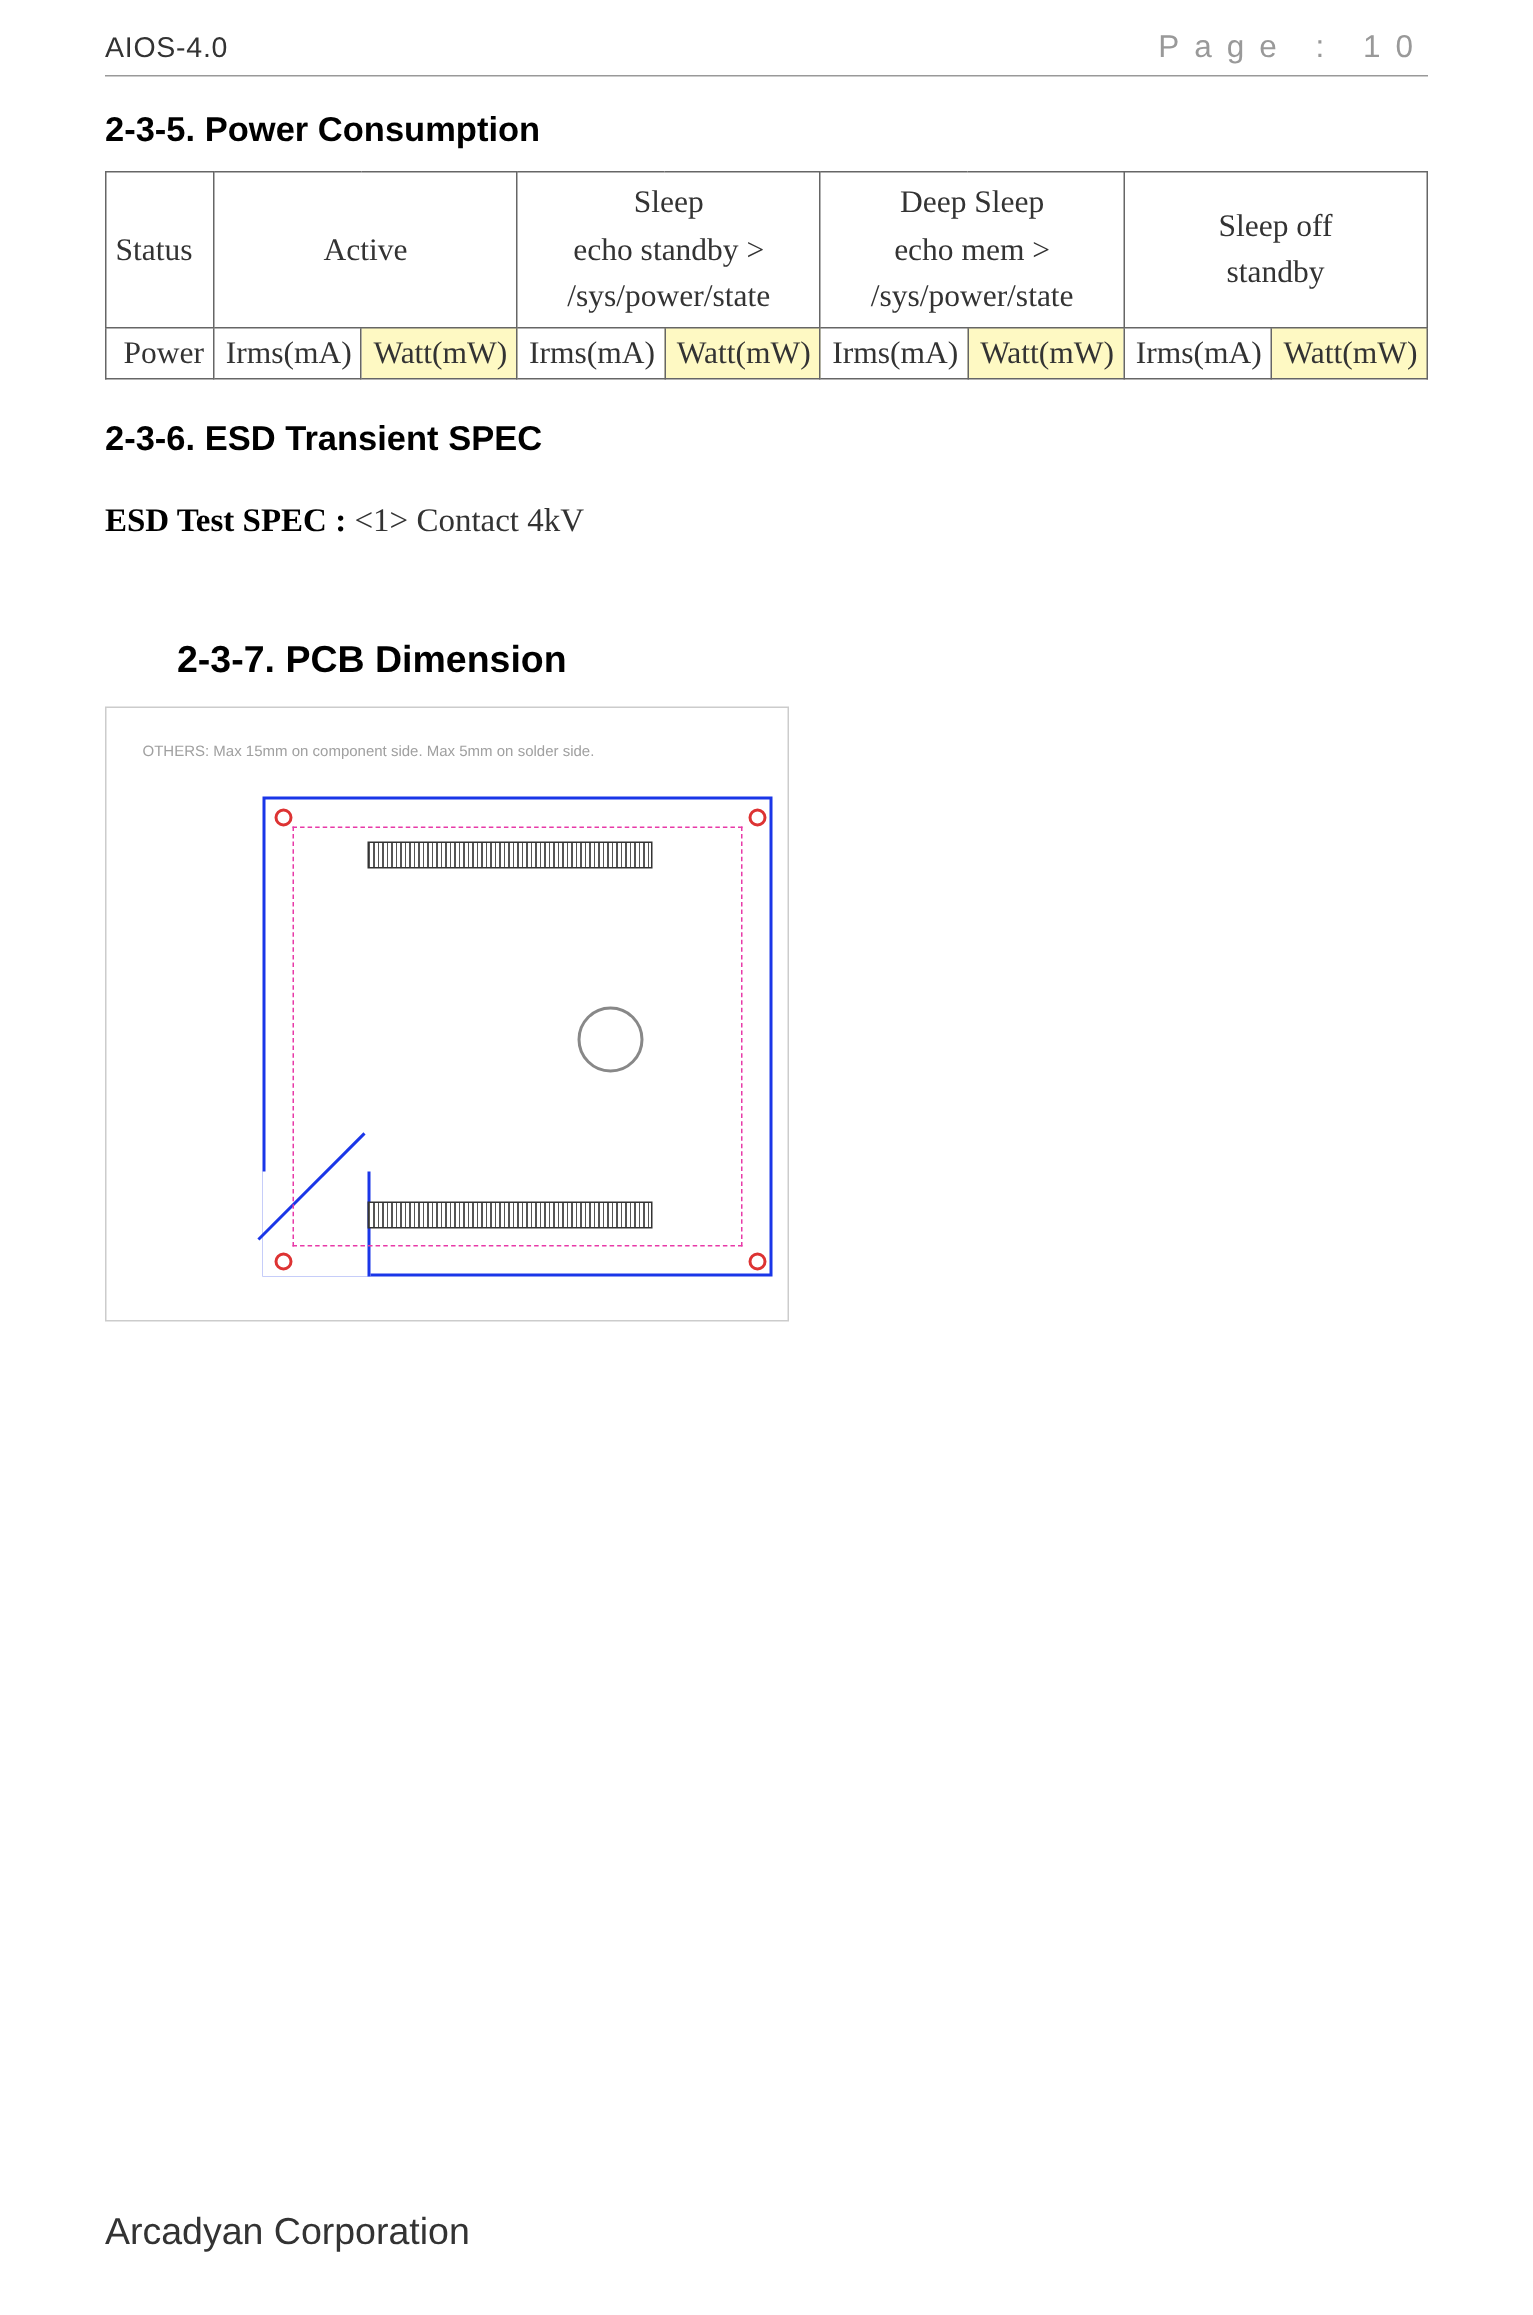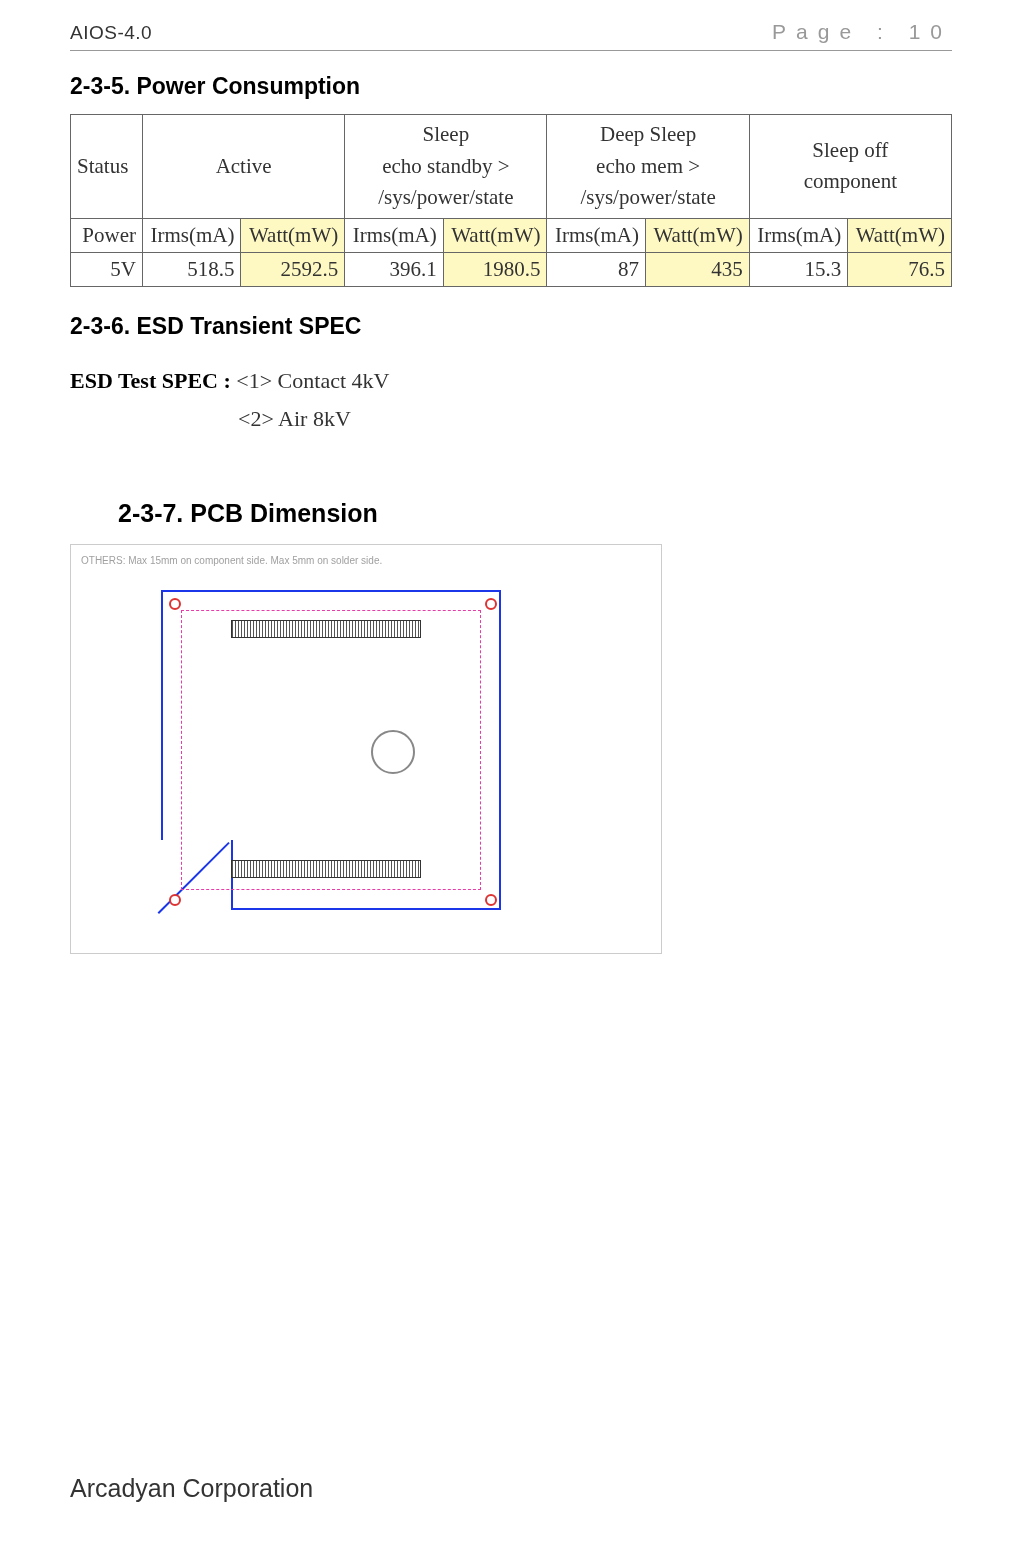--- a/index.html
+++ b/index.html
@@ -69,23 +69,23 @@
     .esd-block .label {
       font-family: "Times New Roman", serif;
       font-weight: bold;
       margin-top: 17px;
     }
     .esd-block .val { color: #333; }
     .esd-indent { padding-left: 168px; }
     .pcb-figure {
       margin-top: 16px;
       border: 1px solid #ccc;
-      width: 592px;
+      width: 456px;
       height: 410px;
-      padding: 10px;
+      padding: 24px;
       font-family: Arial, Helvetica, sans-serif;
     }
     .pcb-note {
       color: #a0a0a0;
       font-size: 10px;
       margin-bottom: 4px;
     }
     .pcb-draw {
       position: relative;
       width: 100%;
@@ -175,57 +175,43 @@
       <span>echo standby &gt;</span><br>
       <span>/sys/power/state</span>
     </td>
     <td class="colhead" colspan="2">
       <span>Deep Sleep</span><br>
       <span>echo mem &gt;</span><br>
       <span>/sys/power/state</span>
     </td>
     <td class="colhead" colspan="2">
       <span>Sleep off</span><br>
-      <span>component</span>
+      <span>standby</span>
     </td>
   </tr>
   <tr>
     <td class="label-left">Power</td>
     <td class="label-left">Irms(mA)</td>
     <td class="label-left hi">Watt(mW)</td>
     <td class="label-left">Irms(mA)</td>
     <td class="label-left hi">Watt(mW)</td>
     <td class="label-left">Irms(mA)</td>
     <td class="label-left hi">Watt(mW)</td>
     <td class="label-left">Irms(mA)</td>
     <td class="label-left hi">Watt(mW)</td>
   </tr>
-  <tr>
-    <td class="label-left">5V</td>
-    <td class="num">518.5</td>
-    <td class="num hi">2592.5</td>
-    <td class="num">396.1</td>
-    <td class="num hi">1980.5</td>
-    <td class="num">87</td>
-    <td class="num hi">435</td>
-    <td class="num">15.3</td>
-    <td class="num hi">76.5</td>
-  </tr>
 </tbody>
   </table>
 
 <div class="section-heading" style="margin-top:26px">2-3-6. ESD Transient SPEC</div>
 
 <div class="esd-block">
   <div>
     <span class="label">ESD Test SPEC :</span>
     <span class="val">&lt;1&gt; Contact 4kV</span>
-  </div>
-  <div class="esd-indent">
-    <span class="val">&lt;2&gt; Air 8kV</span>
   </div>
 </div>
 
 <div class="section-heading big">2-3-7. PCB Dimension</div>
 
 <div class="pcb-figure">
   <div class="pcb-note">OTHERS: Max 15mm on component side. Max 5mm on solder side.</div>
   <div class="pcb-draw">
     <div class="board-outline"></div>
     <div class="chamfer"></div>

